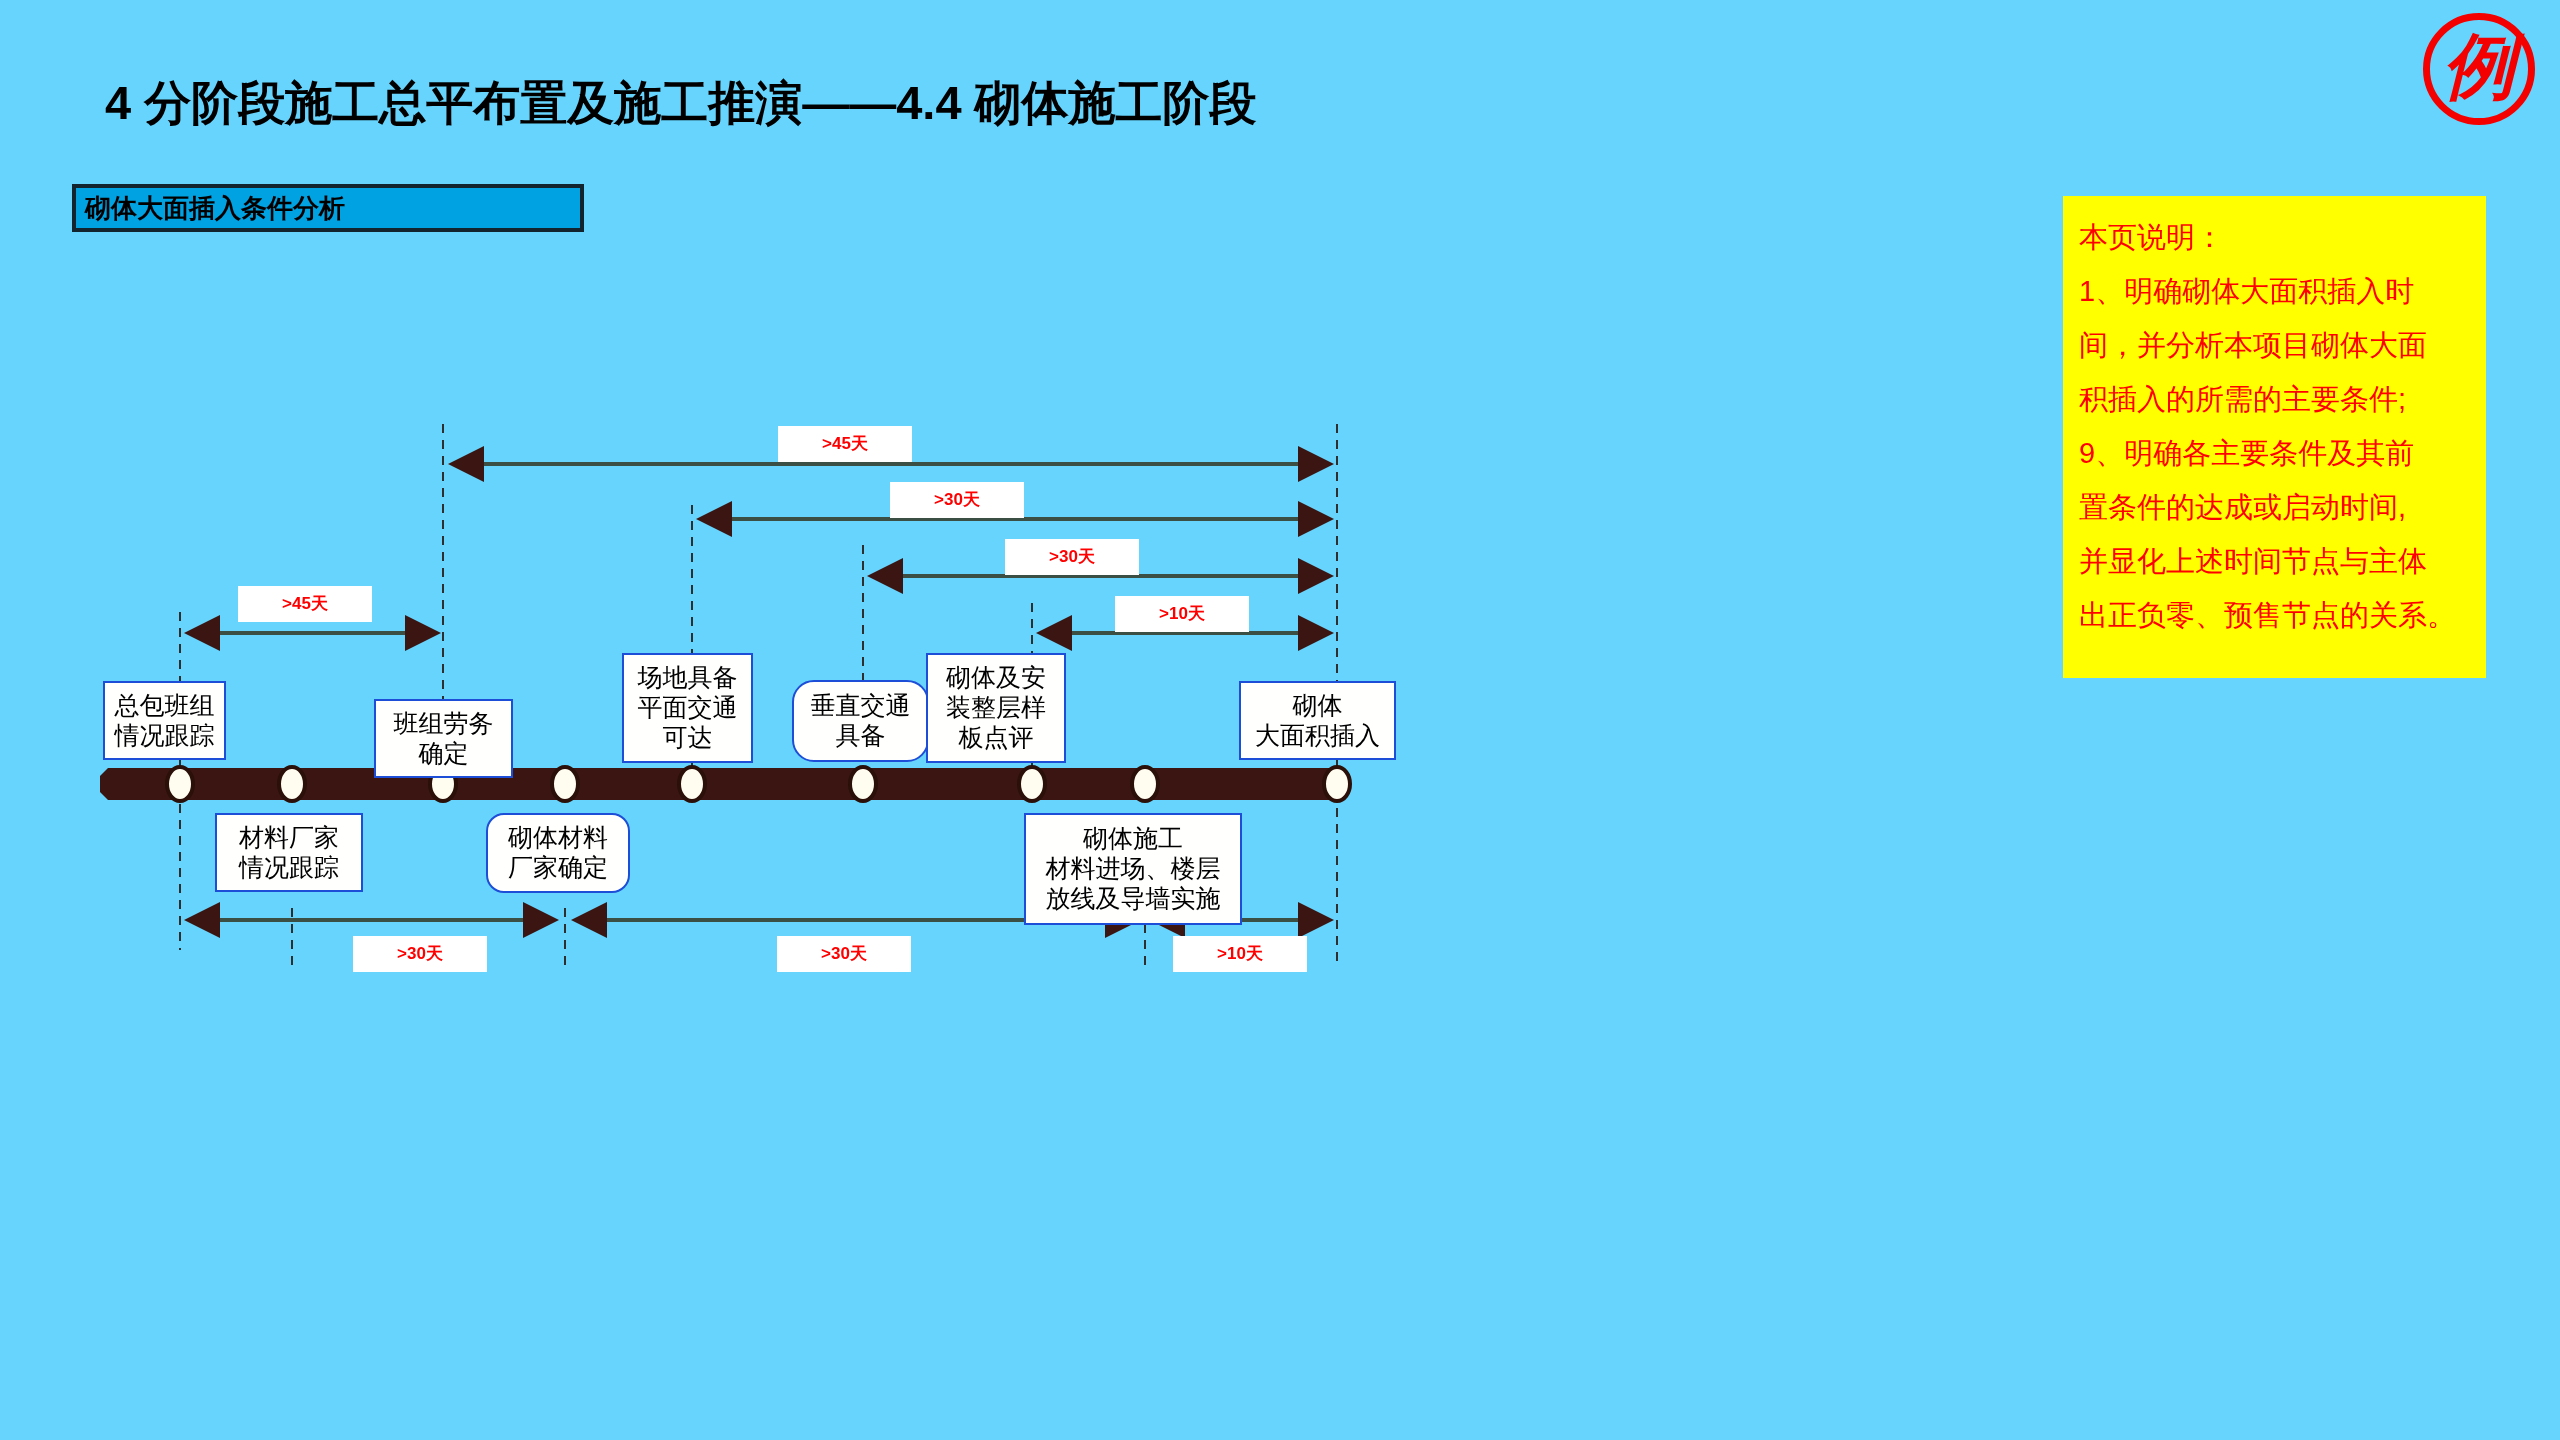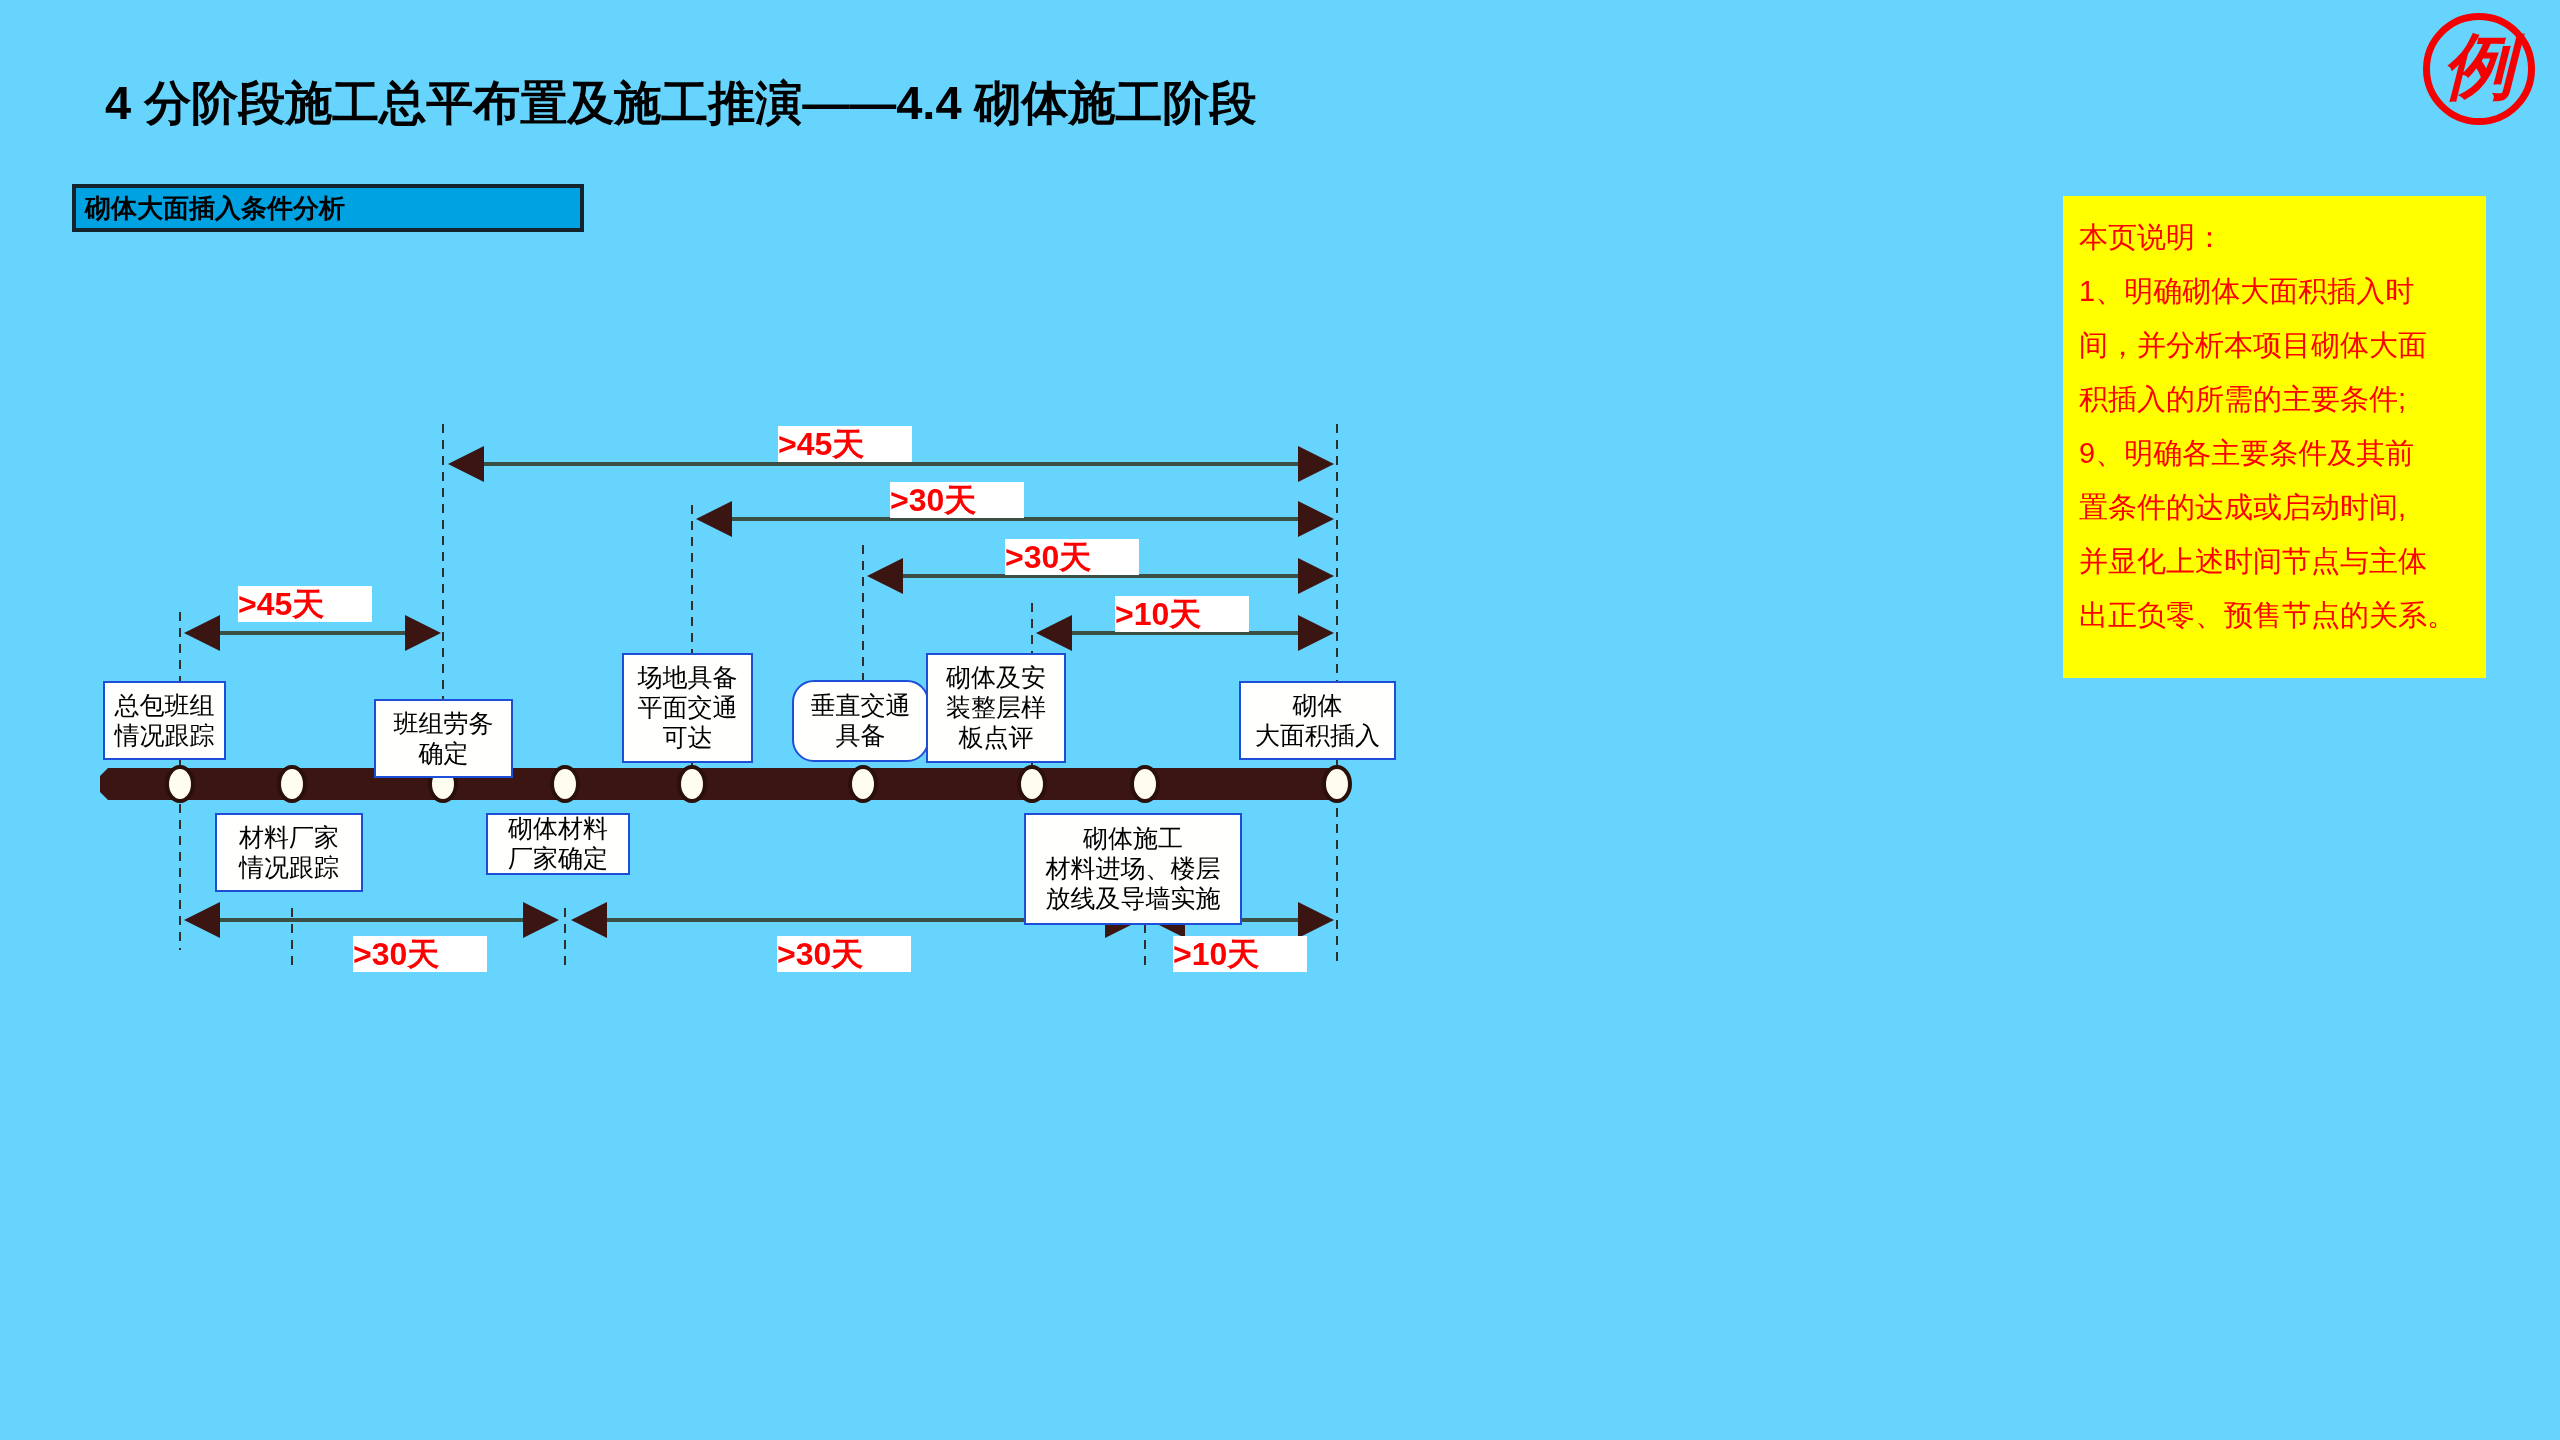--- a/index.html
+++ b/index.html
@@ -116,24 +116,24 @@
     display: flex;
     flex-direction: column;
     justify-content: center;
     white-space: pre-line;
   }
 
   
   .durlabel {
     position: absolute;
     background: #FFFFFF;
-    font-size: 32px;
+    font-size: 17px;
     font-weight: bold;
     color: #FF0000;
-    text-align: left;
+    text-align: center;
     line-height: 36px;
     height: 36px;
     box-sizing: border-box;
     white-space: nowrap;
   }
 </style>
 </head>
 <body>
 
 <div class="slide-title">4 分阶段施工总平布置及施工推演——4.4 砌体施工阶段</div>
@@ -232,21 +232,21 @@
   <div class="nodebox" style="left:926px; top:653px; width:140px; height:110px;">砌体及安
 装整层样
 板点评</div>
 
   <div class="nodebox" style="left:1239px; top:681px; width:157px; height:79px;">砌体
 大面积插入</div>
 
   <div class="nodebox" style="left:215px; top:813px; width:148px; height:79px;">材料厂家
 情况跟踪</div>
 
-  <div class="nodebox" style="left:486px; top:813px; width:144px; height:62px;">砌体材料
+  <div class="nodebox" style="left:486px; top:813px; width:144px; height:80px;border-radius:18px;">砌体材料
 厂家确定</div>
 
   <div class="nodebox" style="left:1024px; top:813px; width:218px; height:112px;">砌体施工
 材料进场、楼层
 放线及导墙实施</div>
 
   <div class="durlabel" style="left:778px; top:426px; width:134px;">&gt;45天</div>
 
   <div class="durlabel" style="left:890px; top:482px; width:134px;">&gt;30天</div>
 

